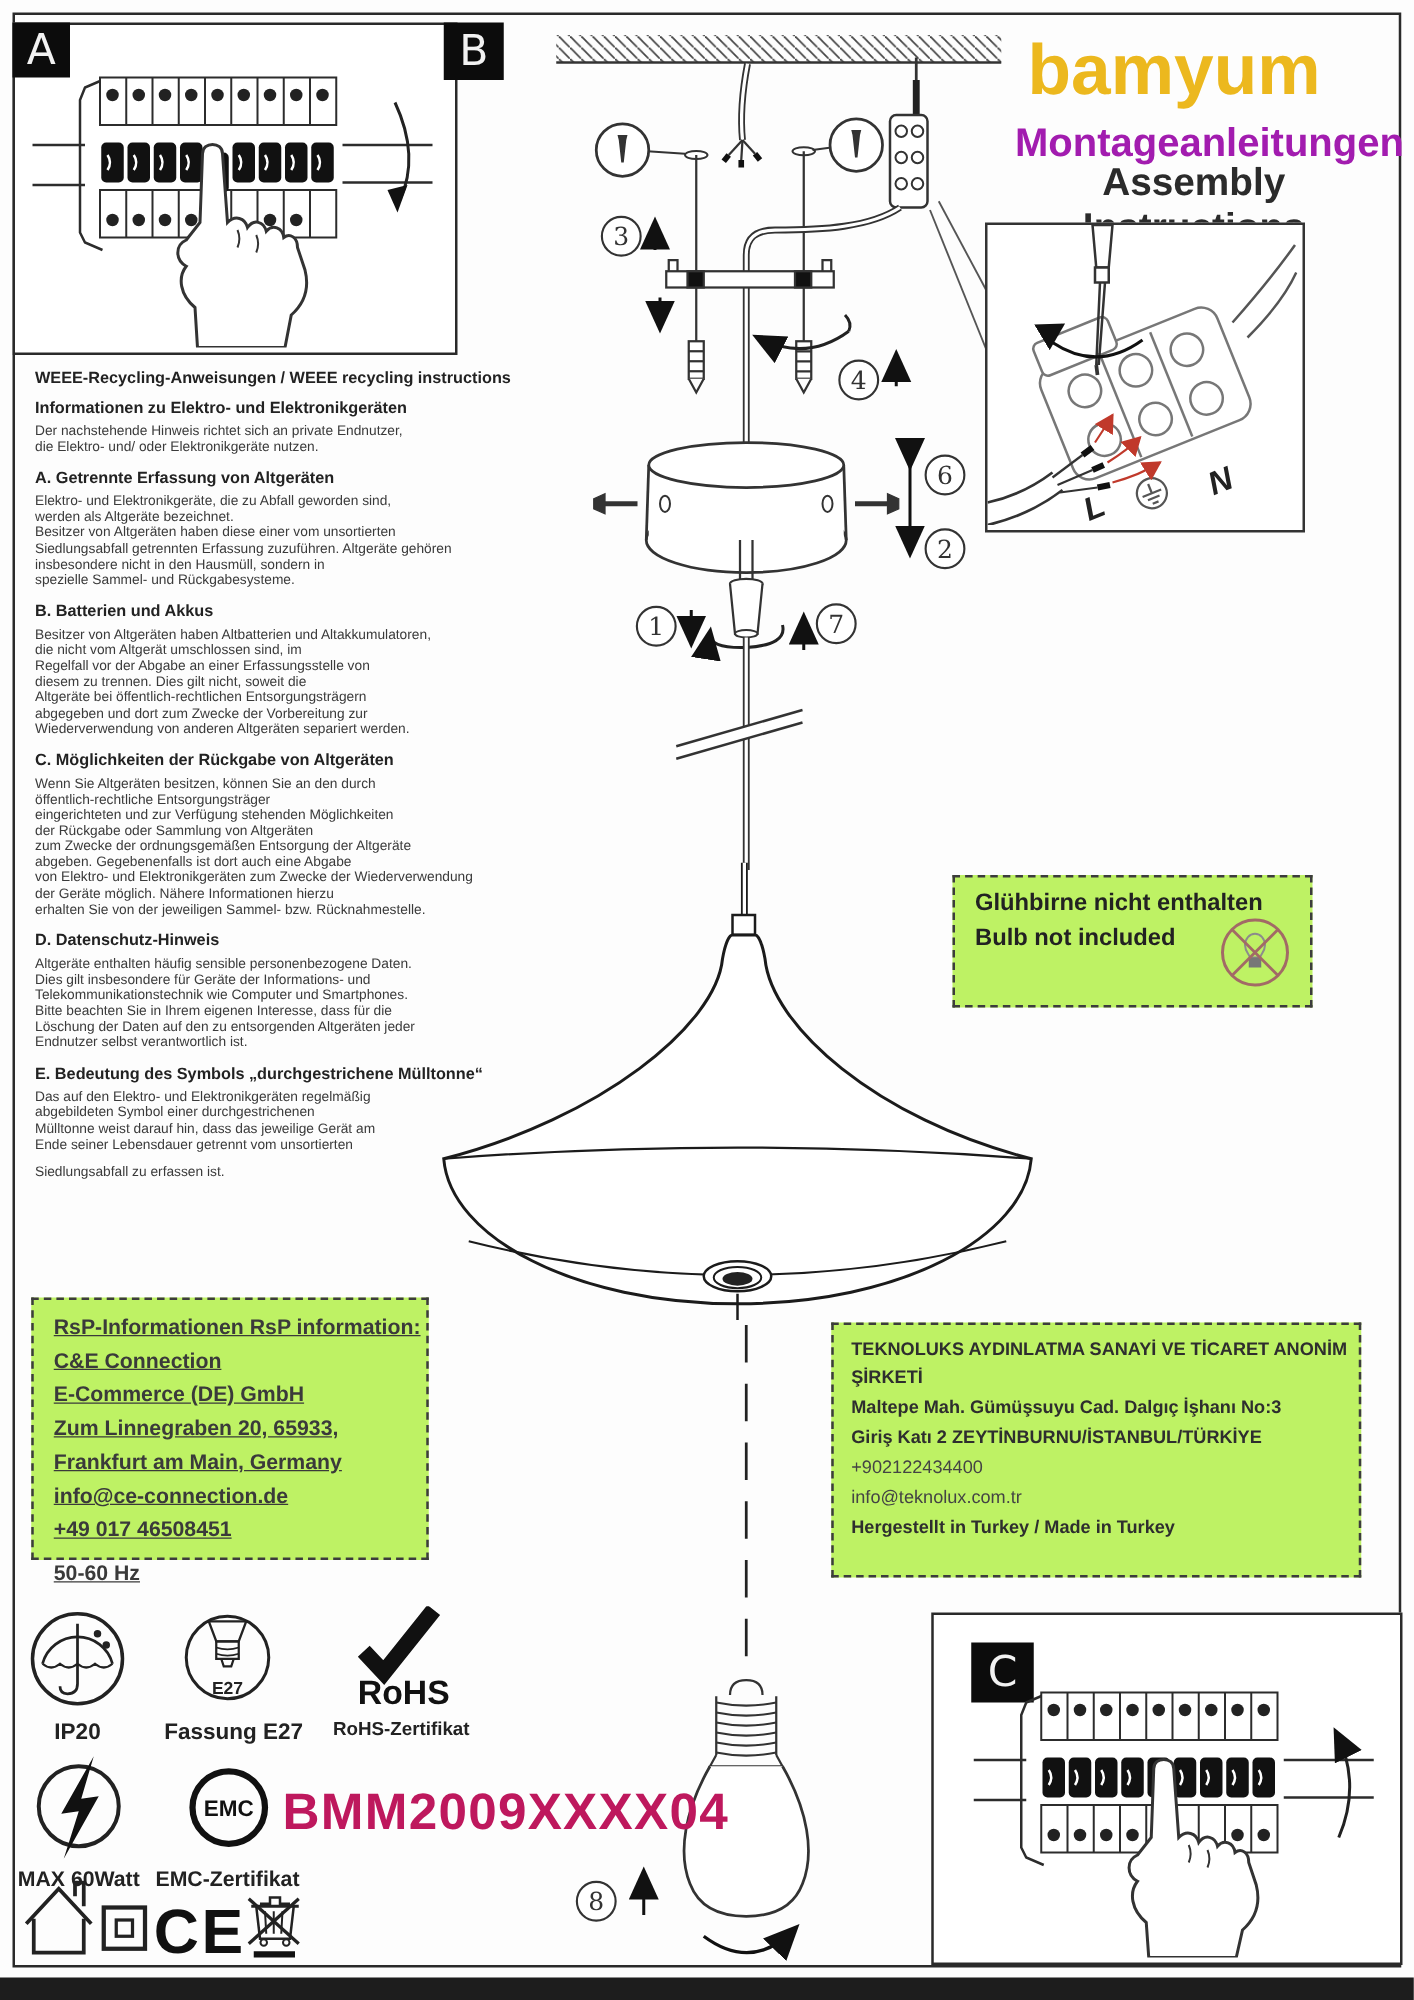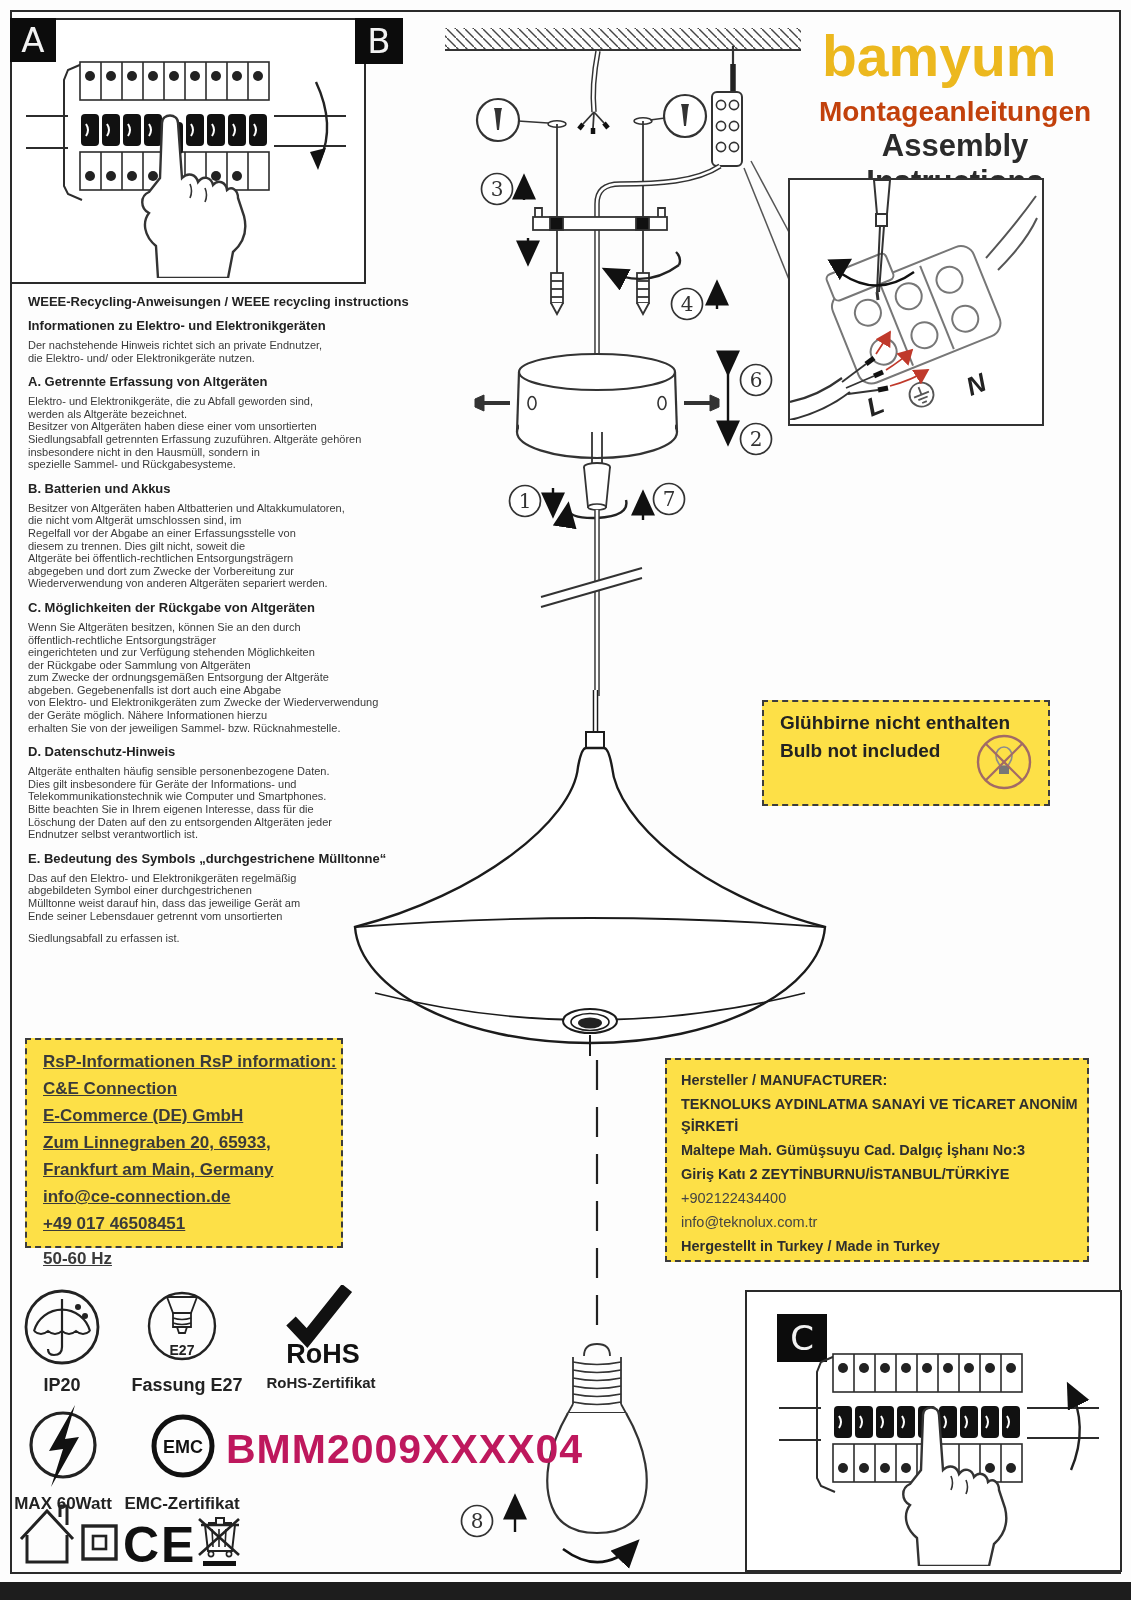--- a/index.html
+++ b/index.html
@@ -11,24 +11,24 @@
   .secbox{border:2px solid #2a2a2a;background:#fff;}
   .seclabel{background:#0c0c0c;color:#f2f2f2;display:flex;align-items:center;justify-content:center;
             font-size:34px;font-weight:400;font-family:"DejaVu Sans",sans-serif;}
   
   .weee{left:28px;top:284px;width:424px;}
   .weee .h{font-size:13px;font-weight:bold;color:#222;margin:11px 0 7px 0;white-space:pre-line;line-height:13px;}
   .weee .p{font-size:11px;color:#3a3a3a;margin:0 0 4px 0;white-space:pre-line;line-height:12.6px;}
   
   .brand{left:822px;top:24px;width:276px;text-align:left;font-weight:bold;font-size:57px;
          letter-spacing:0px;line-height:64px;}
-  .subde{left:812px;top:96px;width:286px;text-align:center;font-weight:bold;font-size:28px;color:#c2410c;}
+  .subde{left:812px;top:96px;width:286px;text-align:center;font-weight:bold;font-size:32px;color:#a21caf;}
   .suben{left:812px;top:128px;width:286px;text-align:center;font-weight:bold;font-size:31px;color:#2b2b2b;}
   
-  .dashed{border:2px dashed #3c3c3c;background:#fde047;}
+  .dashed{border:2px dashed #3c3c3c;background:#bef264;}
   .bulbnote{left:762px;top:700px;width:284px;height:102px;}
   .bulbnote .t{font-size:19px;font-weight:bold;color:#222;margin:10px 0 6px 16px;}
   .rsp{left:25px;top:1038px;width:314px;height:206px;}
   .rsp .line{font-size:17px;font-weight:bold;color:#3a3a3a;margin:3px 0 0 16px;line-height:24px;text-decoration:underline;}
   .rsp .line:first-child{margin-top:10px;}
   .rsp .gap{margin-top:11px;}
   .manu{left:665px;top:1058px;width:420px;height:200px;}
   .manu .line{font-size:14.5px;font-weight:bold;color:#2e2e2e;margin:2px 0 0 14px;line-height:22px;}
   .manu .line:first-child{margin-top:9px;}
   .manu .normal{font-weight:normal;color:#444;}
@@ -489,21 +489,20 @@
   <div class="line">C&amp;E Connection</div>
   <div class="line">E-Commerce (DE) GmbH</div>
   <div class="line">Zum Linnegraben 20, 65933,</div>
   <div class="line">Frankfurt am Main, Germany</div>
   <div class="line">info@ce-connection.de</div>
   <div class="line">+49 017 46508451</div>
   <div class="line gap">50-60 Hz</div>
 </div>
 
 <div class="abs dashed manu">
-  <div class="line">Hersteller / MANUFACTURER:</div>
   <div class="line">TEKNOLUKS AYDINLATMA SANAYİ VE TİCARET ANONİM ŞİRKETİ</div>
   <div class="line">Maltepe Mah. Gümüşsuyu Cad. Dalgıç İşhanı No:3</div>
   <div class="line">Giriş Katı 2 ZEYTİNBURNU/İSTANBUL/TÜRKİYE</div>
   <div class="line normal">+902122434400</div>
   <div class="line normal">info@teknolux.com.tr</div>
   <div class="line gap">Hergestellt in Turkey / Made in Turkey</div>
 </div>
 
 <svg class="abs" style="left:15px;top:1285px;" width="412" height="285" viewBox="0 0 412 285">
 

